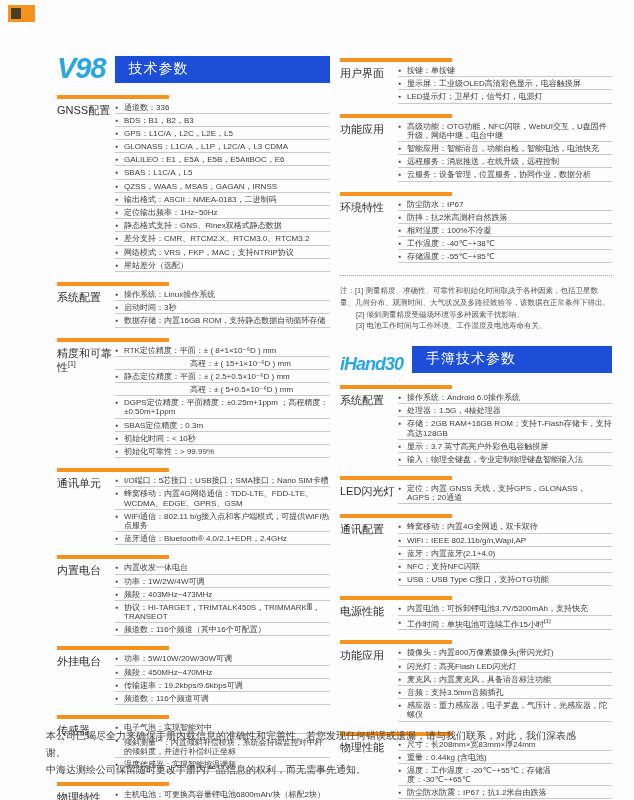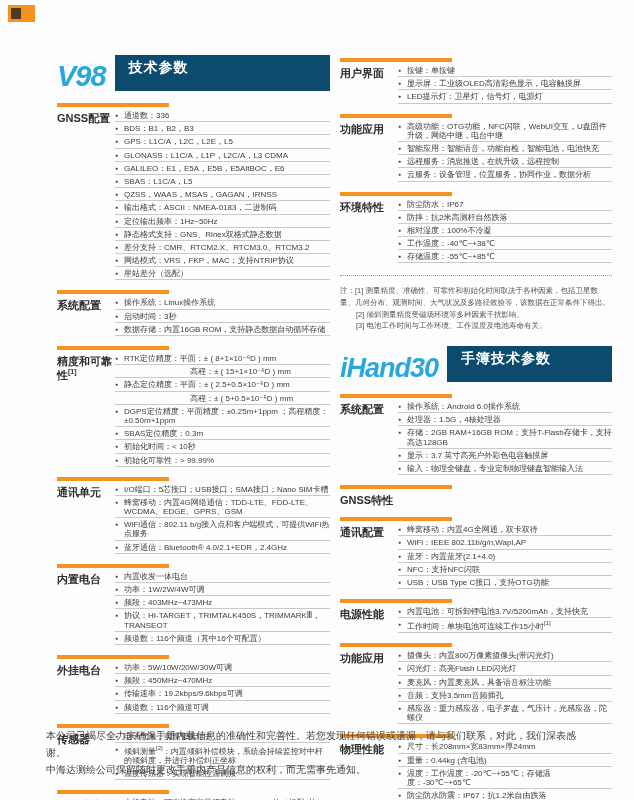--- a/index.html
+++ b/index.html
@@ -11,27 +11,27 @@
   .corner-logo { position:absolute; left:8px; top:5px; width:27px; height:17px;
     background:#F6921E; display:flex; align-items:center; padding-left:3px; }
   .corner-glyph { width:10px; height:11px; background:#4a3b27; }
 
   .col-left  { position:absolute; left:57px;  top:55px; width:273px; }
   .col-right { position:absolute; left:340px; top:58px; width:272px; }
 
   .product-header { display:flex; align-items:flex-end; margin-bottom:12px; }
   .product-title { font-style:italic; font-weight:bold; color:#2BA7DF;
     font-size:29px; line-height:0.95; letter-spacing:-1px; margin-right:9px; }
-  .col-right .product-title { font-size:27px; }
-  .banner { flex:1; background:#0c4a6e; color:#ffffff; font-weight:bold;
-    font-size:14px; padding:4px 0 14px 14px; letter-spacing:1px; }
+  .col-right .product-title { font-size:18px; }
+  .banner { flex:1; background:#1d4ed8; color:#ffffff; font-weight:normal;
+    font-size:14px; padding:4px 0 5px 14px; letter-spacing:1px; }
 
   .section { position:relative; display:flex; margin-bottom:10px; }
   .section-bar { position:absolute; top:0; left:0; width:112px; height:4px; background:#F6921E; }
-  .section-label { width:58px; flex-shrink:0; padding-top:9px; font-weight:bold;
+  .section-label { width:58px; flex-shrink:0; padding-top:9px; font-weight:normal;
     font-size:11px; color:#2e2e2e; line-height:1.2; }
   .section-label sup { font-size:7px; }
   .section-rows { flex:1; padding-top:6px; }
   .spec-row { display:flex; align-items:flex-start; border-bottom:1px solid #c9c9c9;
     padding:2px 0 1px; font-size:8px; color:#3d3d3d; line-height:1.15; }
   .spec-row .bullet { width:9px; flex-shrink:0; }
   .spec-row .bullet::before { content:"●"; font-size:5px; position:relative; top:-1px; }
   .spec-row.indent { padding-left:75px; }
   .spec-row sup { font-size:6px; }
 
@@ -373,21 +373,27 @@
             <span class="row-text">显示：3.7 英寸高亮户外彩色电容触摸屏</span>
           </div>
           <div class="spec-row">
             <span class="bullet"></span>
             <span class="row-text">输入：物理全键盘，专业定制物理键盘智能输入法</span>
           </div>
         </div>
       </div>
       <div class="section">
         <div class="section-bar"></div>
-        <div class="section-label">GNSS特性</div>
+        <div class="section-label">LED闪光灯</div>
+        <div class="section-rows">
+          <div class="spec-row">
+            <span class="bullet"></span>
+            <span class="row-text">定位：内置 GNSS 天线，支持GPS，GLONASS，AGPS；20通道</span>
+          </div>
+        </div>
       </div>
       <div class="section">
         <div class="section-bar"></div>
         <div class="section-label">通讯配置</div>
         <div class="section-rows">
           <div class="spec-row">
             <span class="bullet"></span>
             <span class="row-text">蜂窝移动：内置4G全网通，双卡双待</span>
           </div>
           <div class="spec-row">

